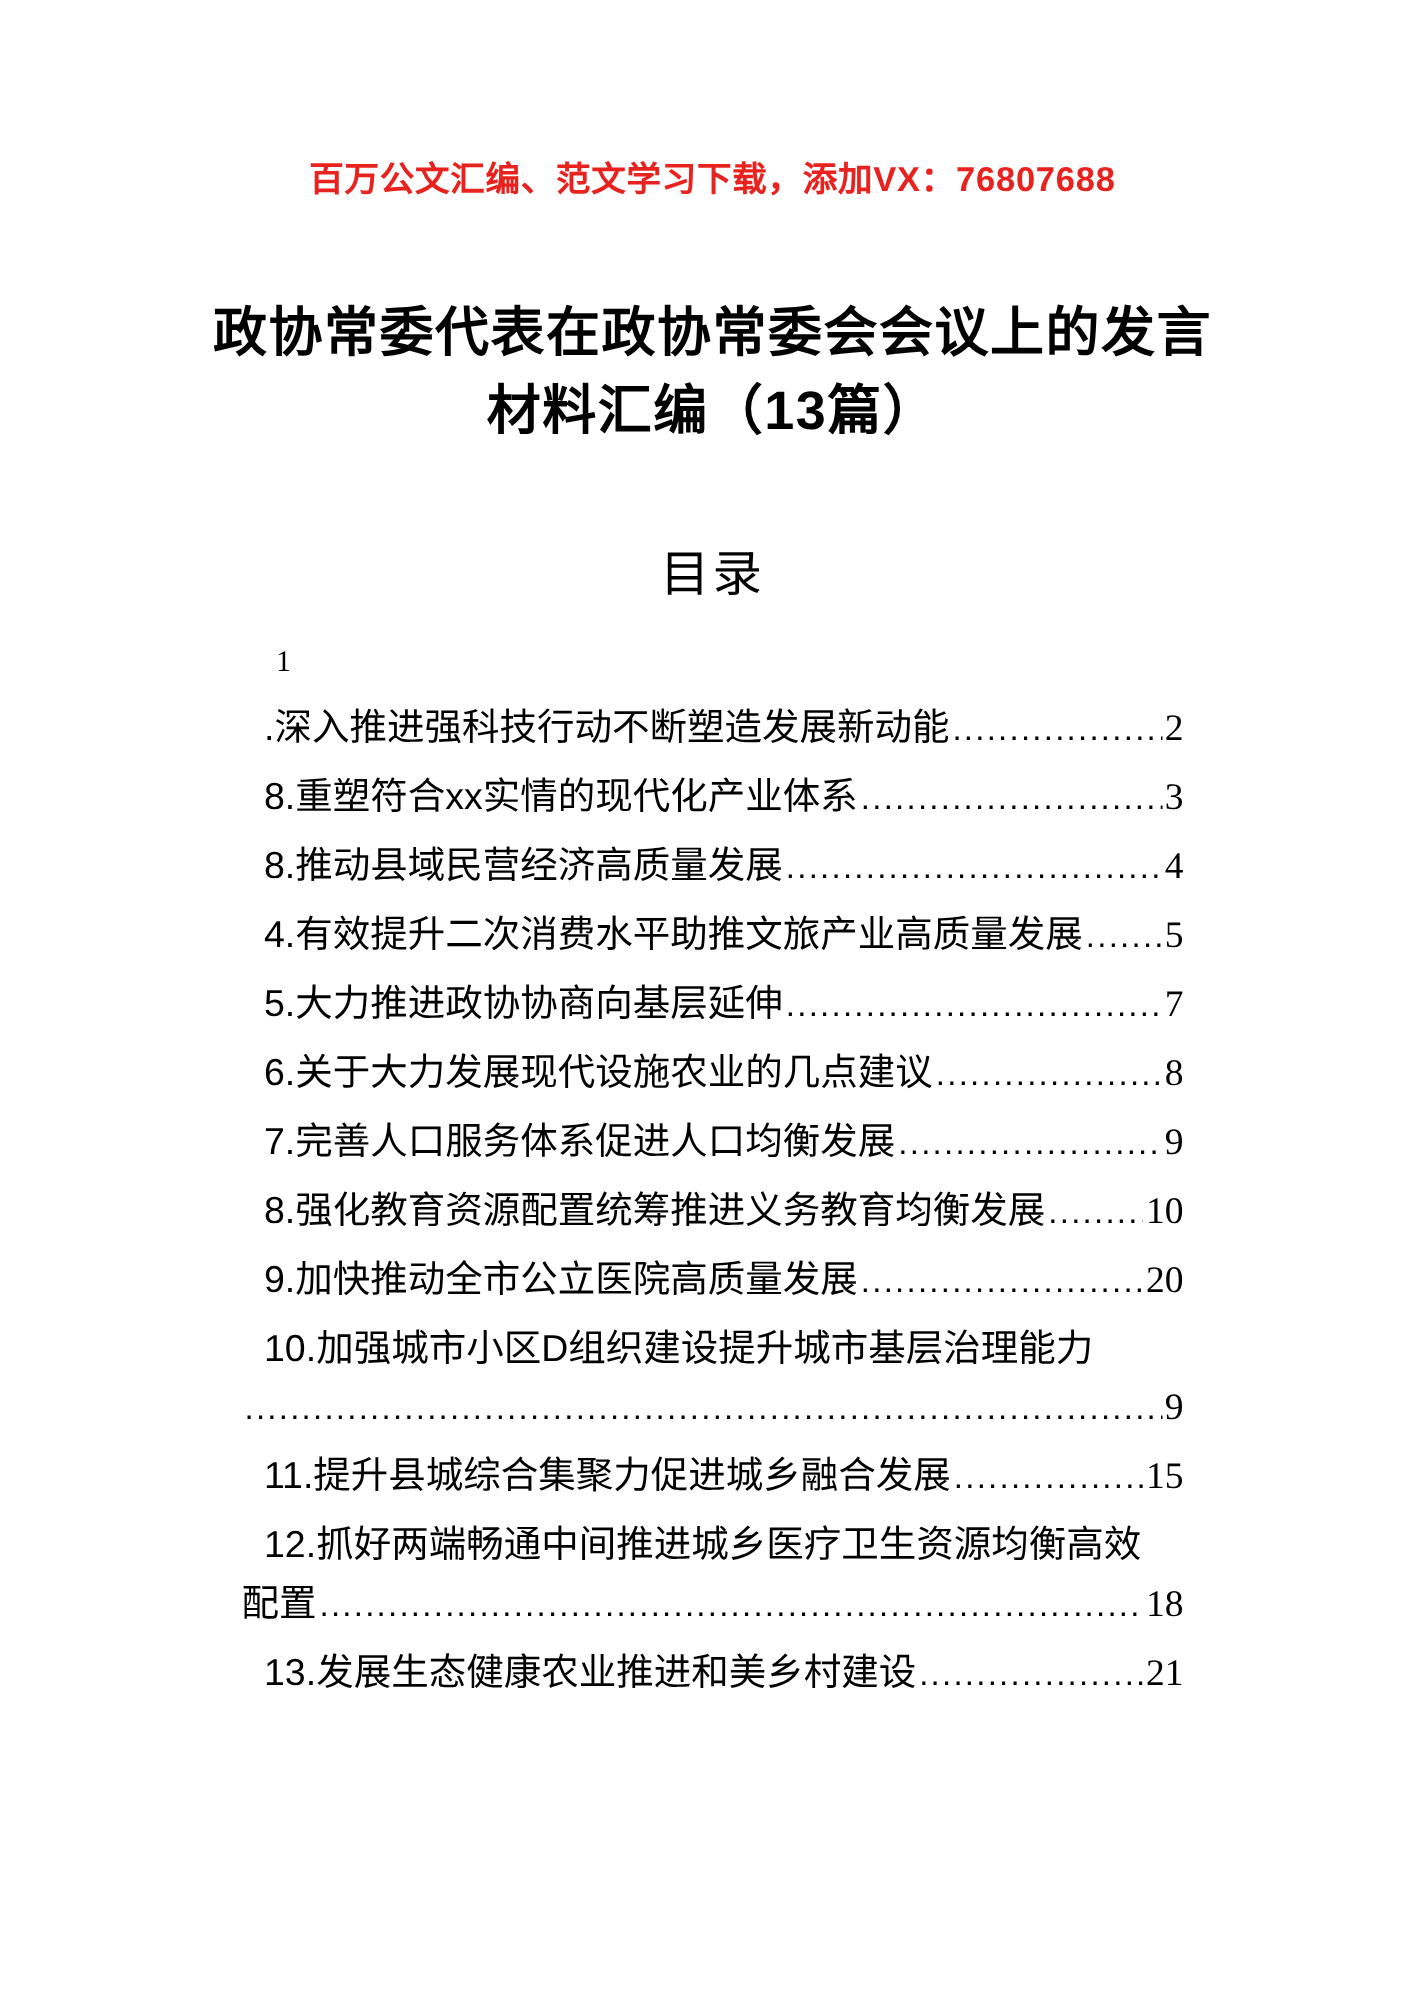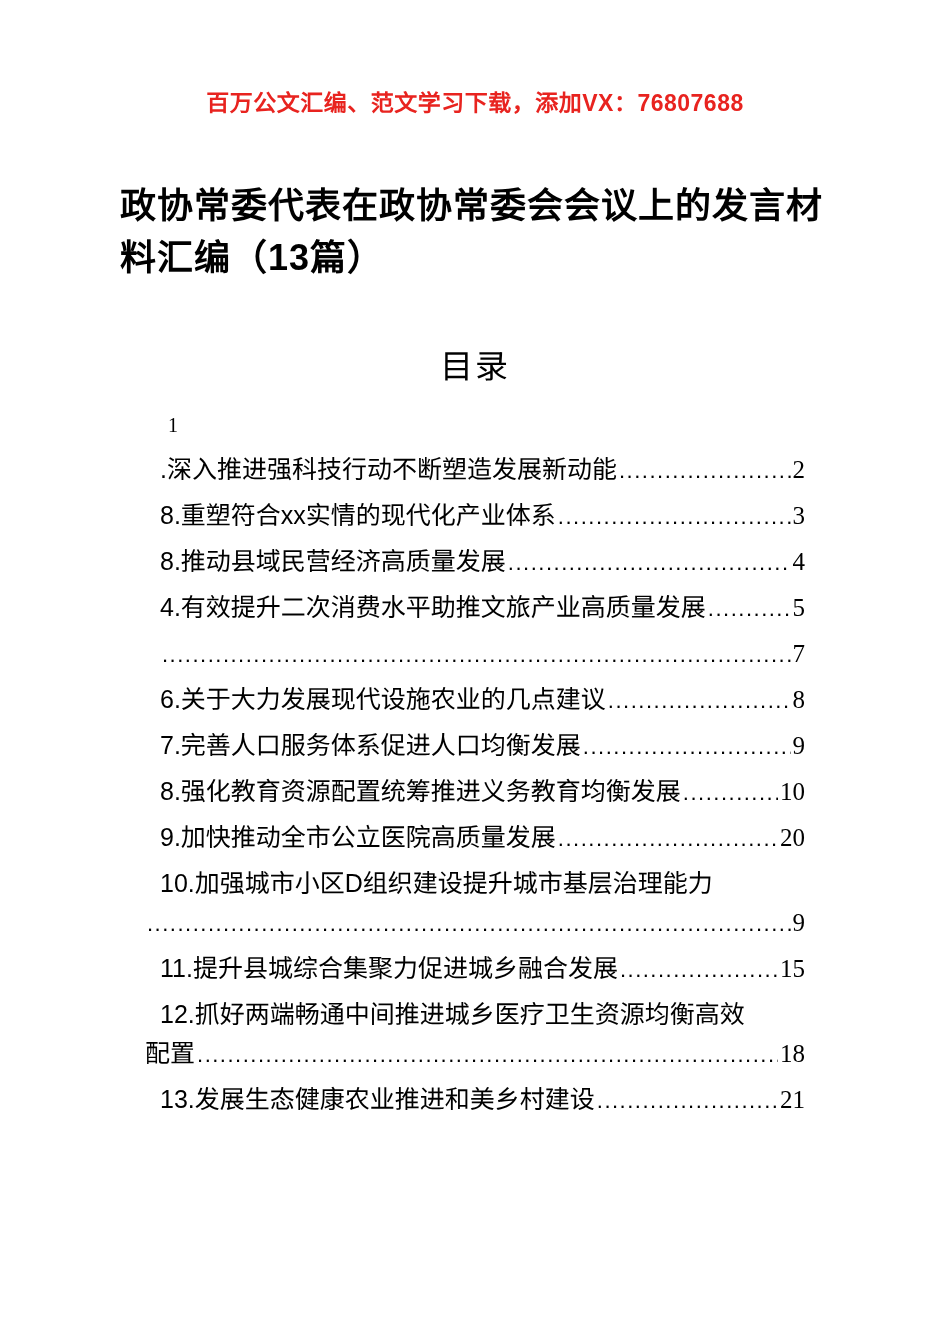--- a/index.html
+++ b/index.html
@@ -12,36 +12,37 @@
     height: 1344px;
     font-family: "Liberation Sans", sans-serif;
     color: #000000;
     overflow: hidden;
     position: relative;
   }
   .page {
     width: 950px;
     height: 1312px;
     box-sizing: border-box;
-    padding: 0;
+    padding: 16px;
     position: relative;
   }
   .banner {
     text-align: center;
     color: #e8231f;
     font-size: 23px;
     font-weight: bold;
     letter-spacing: 0.5px;
     padding-top: 84px;
     font-family: "Liberation Sans", sans-serif;
   }
   .doc-title {
     margin: 0;
     padding: 0 120px;
     padding-top: 62px;
+    text-align: center;
     font-size: 36px;
     font-weight: bold;
     line-height: 1.45;
     letter-spacing: 1px;
     color: #000;
   }
   .toc-heading {
     text-align: center;
     font-size: 33px;
     font-weight: normal;
@@ -135,20 +136,21 @@
           <span class="label">8.推动县域民营经济高质量发展</span>
           <span class="dots">........................................................................................................................................................................................................</span>
           <span class="pageno">4</span>
         </div>
         <div class="toc-entry">
           <span class="label">4.有效提升二次消费水平助推文旅产业高质量发展</span>
           <span class="dots">........................................................................................................................................................................................................</span>
           <span class="pageno">5</span>
         </div>
         <div class="toc-entry">
+          <span class="label">5.大力推进政协协商向基层延伸</span>
           <span class="dots">........................................................................................................................................................................................................</span>
           <span class="pageno">7</span>
         </div>
         <div class="toc-entry">
           <span class="label">6.关于大力发展现代设施农业的几点建议</span>
           <span class="dots">........................................................................................................................................................................................................</span>
           <span class="pageno">8</span>
         </div>
         <div class="toc-entry">
           <span class="label">7.完善人口服务体系促进人口均衡发展</span>

